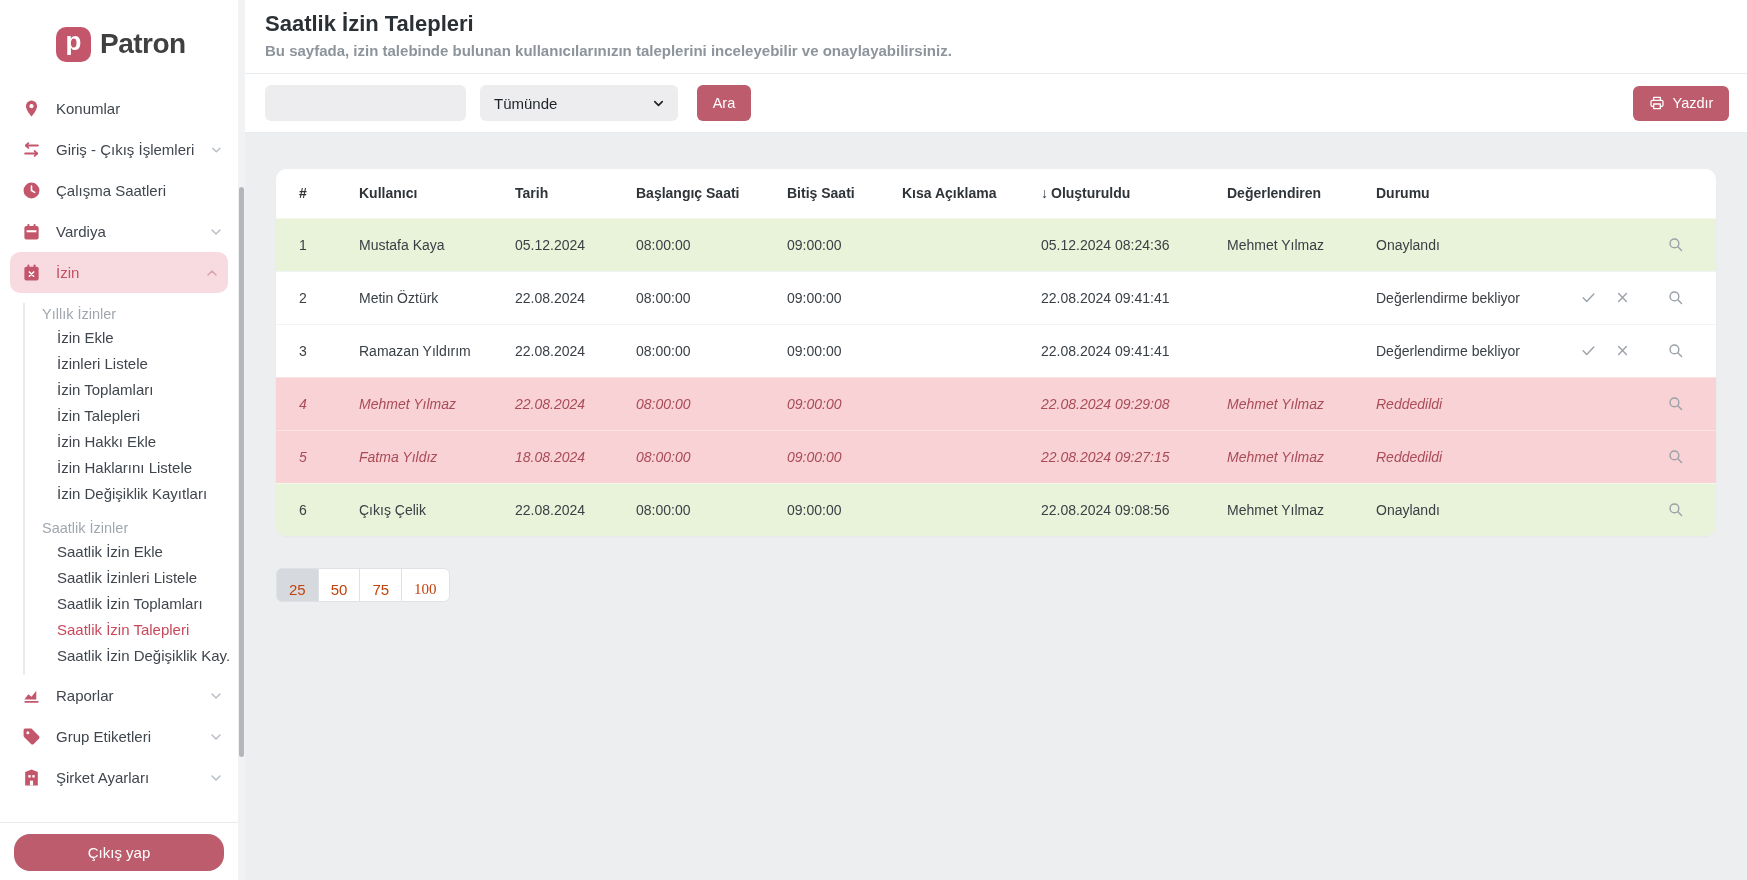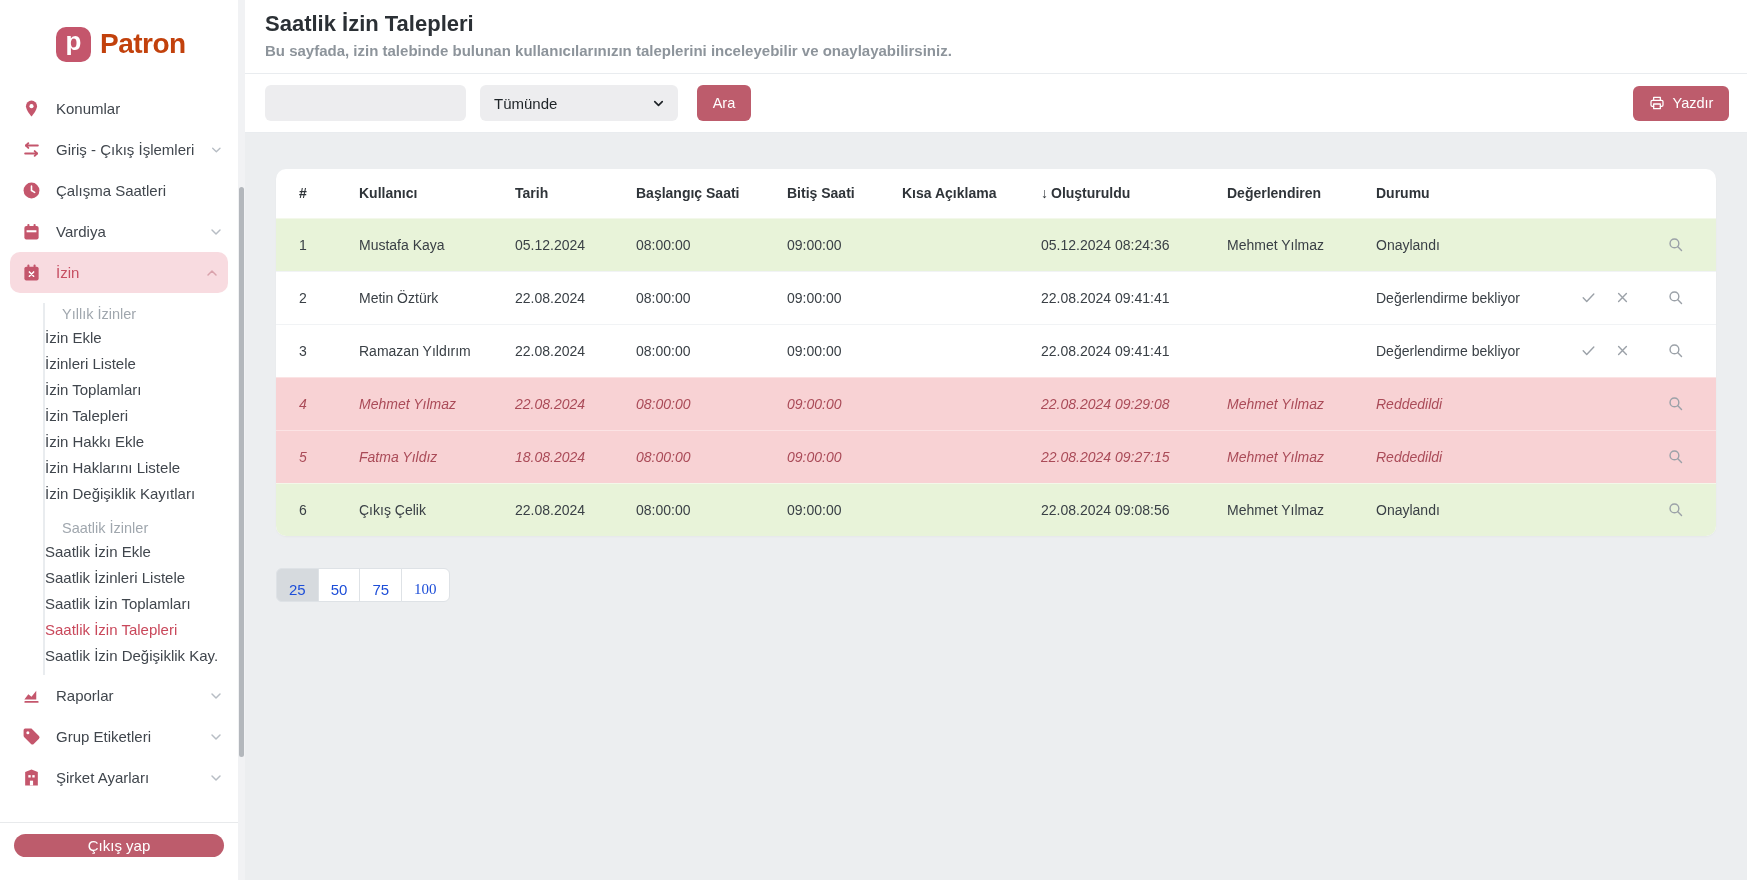--- a/index.html
+++ b/index.html
@@ -4,36 +4,36 @@
 <style>
   * { margin:0; padding:0; box-sizing:border-box; }
   html,body { width:1747px; height:880px; overflow:hidden; }
   body { font-family:"Liberation Sans","DejaVu Sans",sans-serif; background:#eceef0; color:#3a4046; }
   .app { display:flex; width:1747px; height:880px; }
 
   
   .sidebar { width:238px; background:#ffffff; display:flex; flex-direction:column; position:relative; flex:0 0 238px; }
   .logo { height:88px; display:flex; align-items:center; padding-left:56px; gap:9px; cursor:pointer; }
   .logo-mark { width:35px; height:35px; background:#c4566c; border-radius:10px; color:#fff; display:flex; align-items:center; justify-content:center; font-weight:700; font-size:26px; line-height:1; padding-bottom:6px; }
-  .logo-text { font-size:28px; font-weight:800; color:#c2410c; letter-spacing:-0.5px; }
+  .logo-text { font-size:28px; font-weight:800; color:#404040; letter-spacing:-0.5px; }
   .nav { height:734px; overflow:hidden; }
   .nav-item { height:41px; display:flex; align-items:center; padding:0 14px 0 22px; gap:15px; cursor:pointer; font-size:15px; color:#40464d; }
   .nav-item .nav-ic { width:19px; height:19px; color:#c4566c; flex:0 0 19px; }
   .nav-item .nav-ic svg { width:100%; height:100%; display:block; }
   .nav-label { flex:1; white-space:nowrap; }
   .chev { width:16px; height:16px; color:#b7bdc4; }
   .chev svg { width:100%; height:100%; display:block; }
   .nav-item.active { background:#f8dbe0; border-radius:10px; margin:0 10px; padding:0 8px 0 12px; color:#c64f62; font-weight:500; }
   .nav-item.active .chev { color:#d9a2ac; transform:rotate(180deg); }
-  .submenu { border-left:2px solid #e9ecef; margin-left:43px; padding-bottom:6px; }
+  .submenu { border-left:2px solid #e9ecef; margin-left:23px; padding-bottom:6px; }
   .submenu-section-label { margin-top:10px; height:22px; line-height:22px; padding-left:17px; color:#a0a7ae; font-size:14.5px; white-space:nowrap; }
-  .submenu-item { height:26px; line-height:26px; font-size:15px; color:#40464d; cursor:pointer; white-space:nowrap; }
+  .submenu-item { height:26px; line-height:26px; padding-left:32px; font-size:15px; color:#40464d; cursor:pointer; white-space:nowrap; }
   .submenu-item.active { color:#c9485b; }
   .sidebar-footer { height:58px; border-top:1px solid #e8eaec; padding:11px 14px 0 14px; background:#fff; }
-  .logout-btn { width:100%; height:23px; background:#bd5c6c; color:#fff; border:none; border-radius:16px; font-size:15px; font-weight:500; cursor:pointer; font-family:inherit; }
+  .logout-btn { width:100%; height:37px; background:#bd5c6c; color:#fff; border:none; border-radius:16px; font-size:15px; font-weight:500; cursor:pointer; font-family:inherit; }
   .side-scroll { width:7px; flex:0 0 7px; background:#f1f2f4; position:relative; }
   .side-thumb { position:absolute; left:1px; top:187px; width:5px; height:570px; background:#b3b7bc; border-radius:3px; }
 
   
   .main { flex:1; display:flex; flex-direction:column; background:#fff; min-width:0; }
   .page-header { padding:11px 20px 0 20px; height:73px; }
   .page-title { font-size:22px; font-weight:700; color:#2b3035; }
   .page-subtitle { margin-top:5px; font-size:15px; color:#8d949b;font-weight:bold; }
   .toolbar { height:60px; border-top:1px solid #e9ecef; border-bottom:1px solid #e9ecef; display:flex; align-items:center; padding:0 18px 0 20px; background:#fff; }
   .search-input { width:201px; height:36px; background:#ededef; border:none; border-radius:6px; padding:0 12px; font-size:15px; font-family:inherit; color:#33383d; outline:none; }
@@ -60,21 +60,21 @@
   tr.row-rejected td { color:#aa4b58; font-style:italic; }
   .actions-cell { display:flex; align-items:center; justify-content:flex-end; height:52px; padding-right:26px; gap:0; }
   .act-btn { width:17px; height:17px; color:#9ba1a8; background:none; border:none; cursor:pointer; padding:0; }
   .act-btn svg { width:100%; height:100%; display:block; }
   .act-check { margin-right:17px; }
   .act-x { margin-right:36px; }
   .ghost { visibility:hidden; }
   .sort-arrow { margin-right:3px; }
 
   .pagination { margin-top:32px; display:inline-flex; }
-  .page-btn { min-width:37px; padding:12px 12px; height:34px; background:#fff; border:1px solid #dee2e6; font-size:15px; color:#1d4ed8; font-family:inherit; cursor:pointer; margin-left:-1px; }
+  .page-btn { min-width:37px; padding:12px 12px; height:34px; background:#fff; border:1px solid #dee2e6; font-size:15px; color:#c2410c; font-family:inherit; cursor:pointer; margin-left:-1px; }
   .page-btn:first-child { border-radius:6px 0 0 6px; margin-left:0; }
   .page-btn:last-child { border-radius:0 6px 6px 0;font-family:Liberation Serif, serif; }
   .page-btn.selected { background:#d6dade; }
 </style>
 </head>
 <body>
 
 <div class="app">
 
   <aside class="sidebar">

